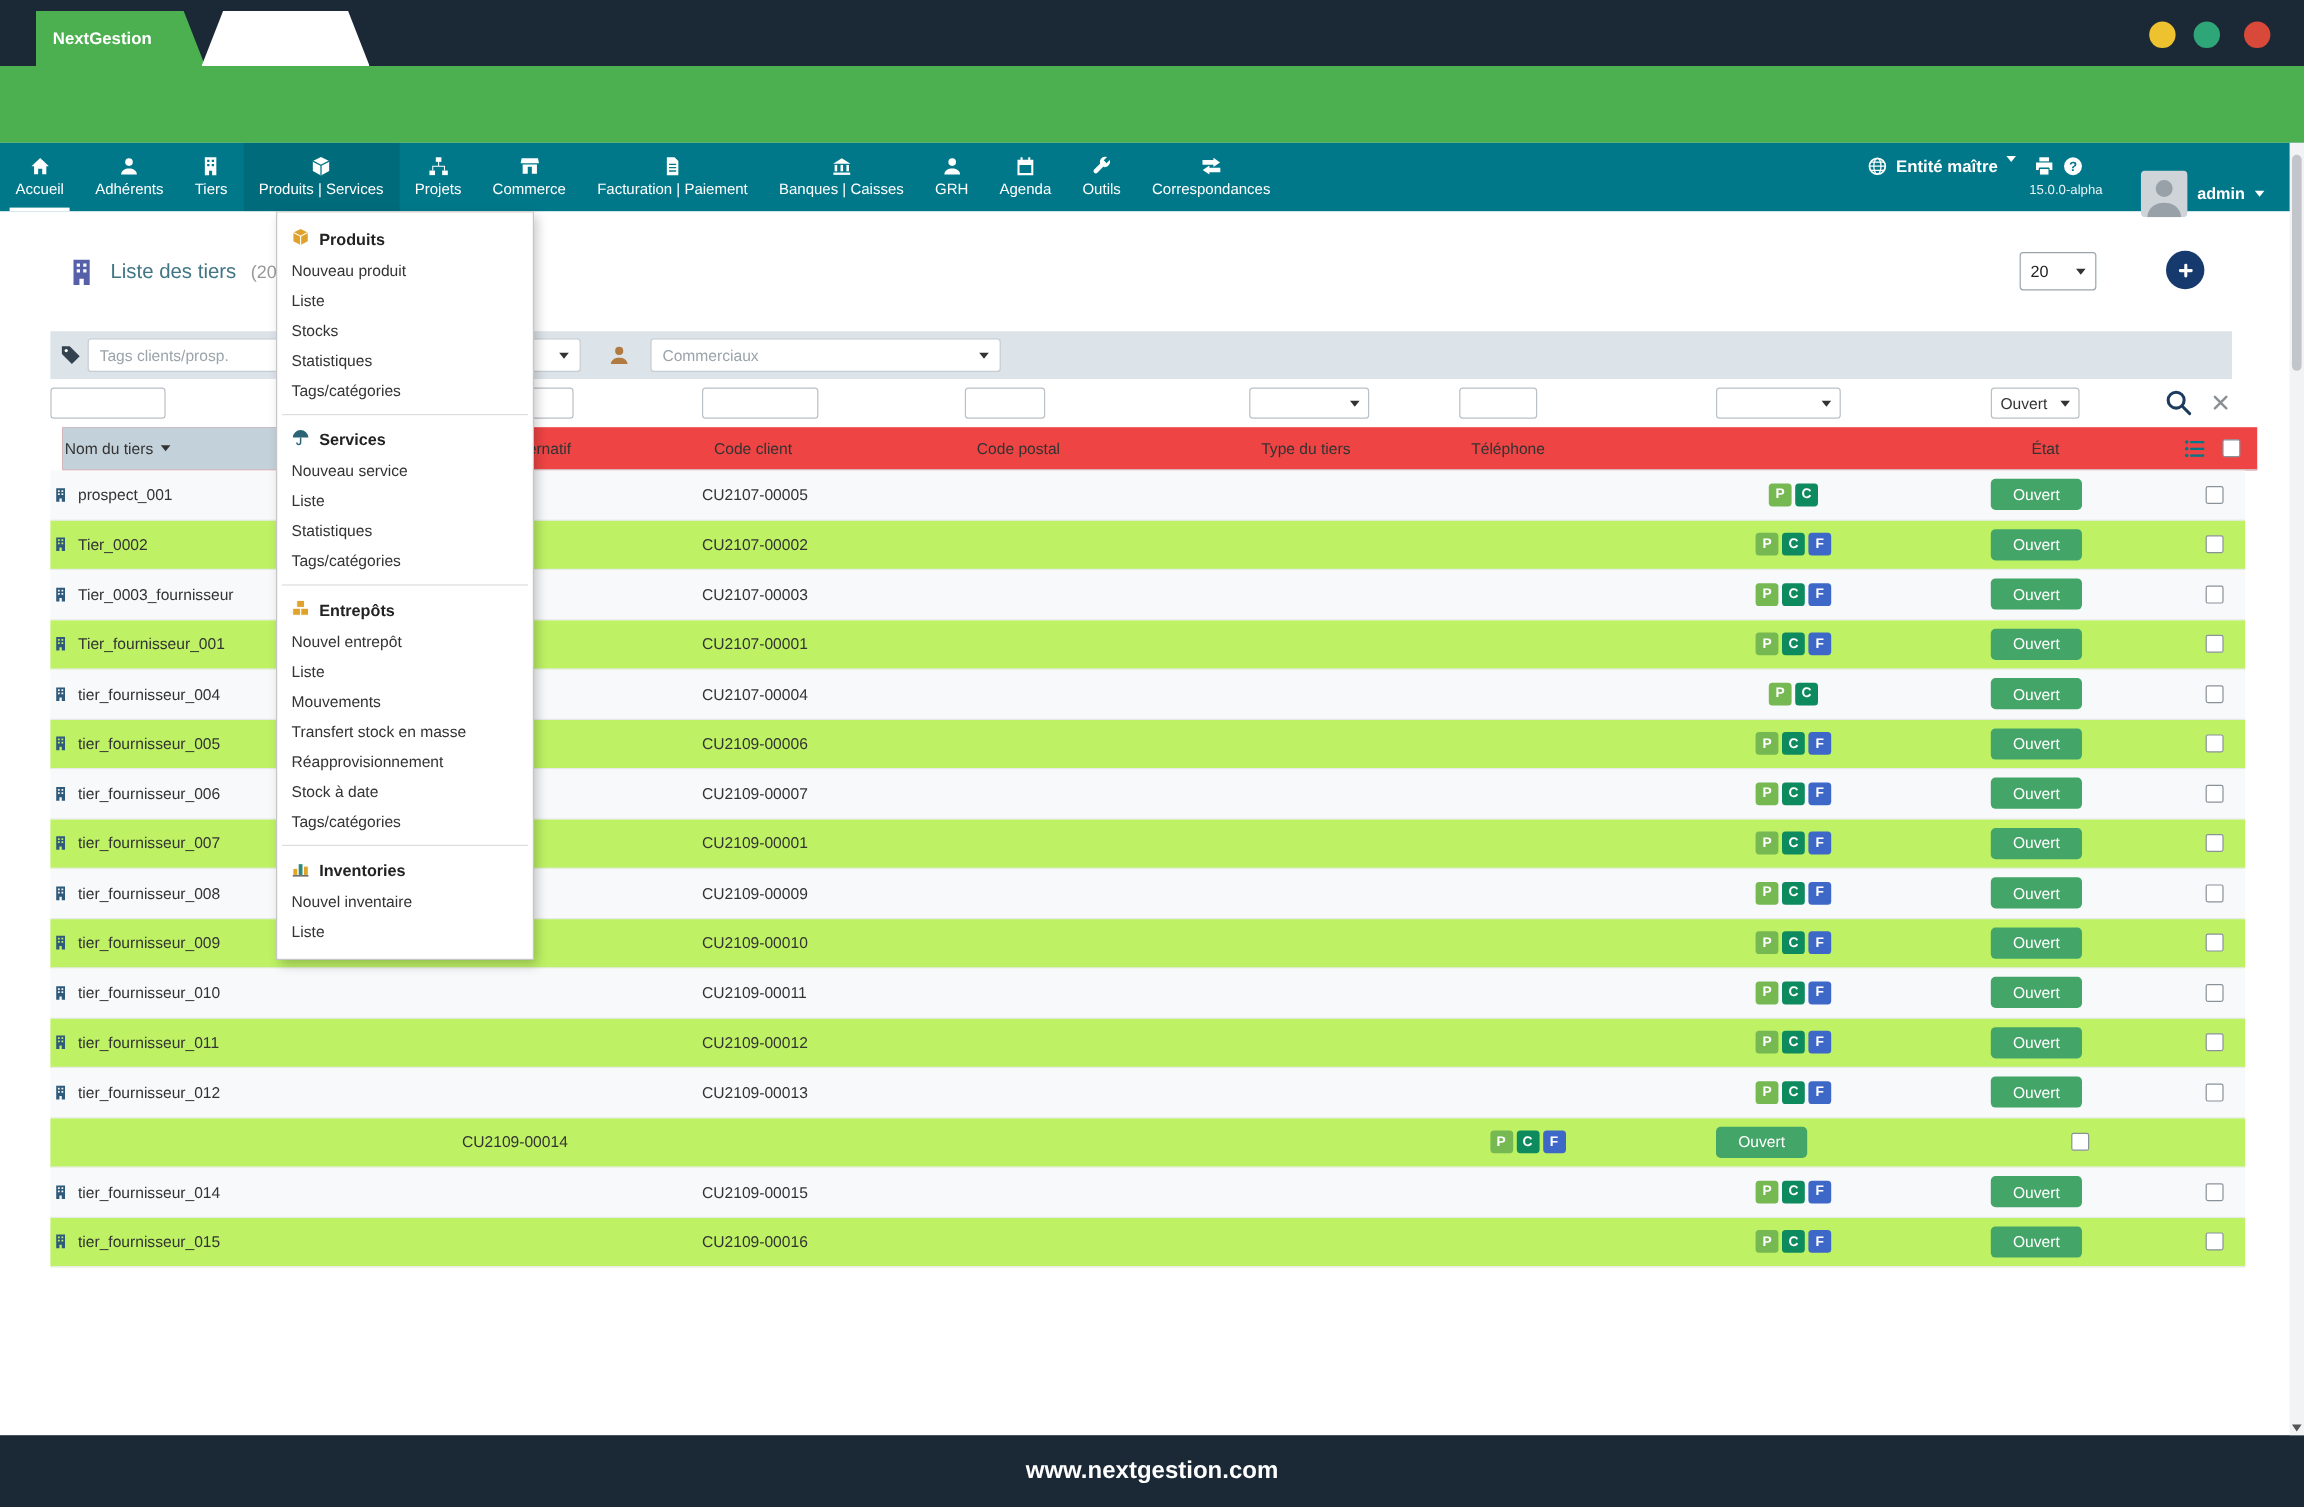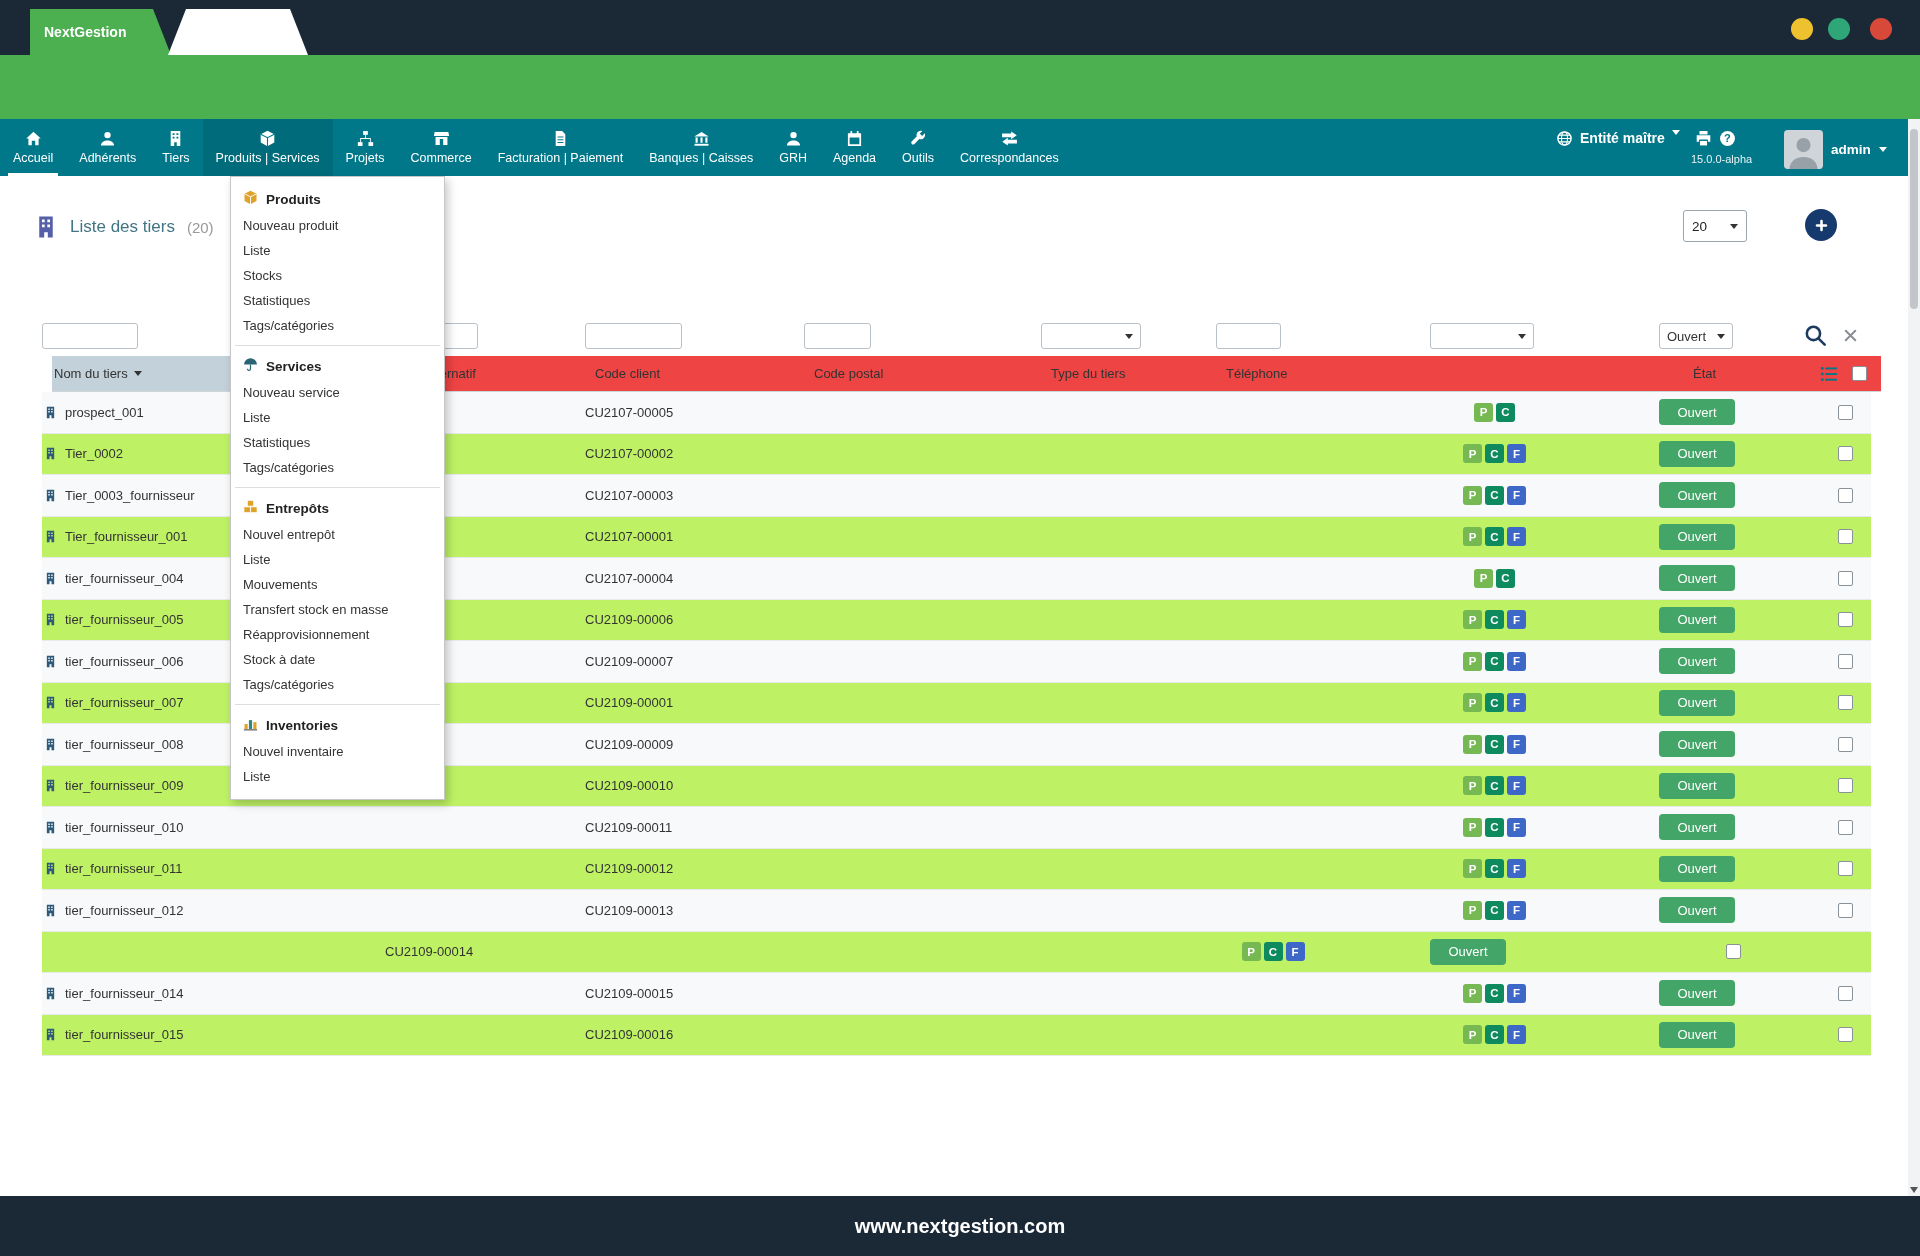--- a/index.html
+++ b/index.html
@@ -28,40 +28,40 @@
   .nav-items { display:flex; height:100%; }
   .nav-item { position:relative; display:flex; flex-direction:column; align-items:center; justify-content:center;
     gap:4px; padding:0 13px; color:#fff; font-size:12.5px; cursor:pointer; white-space:nowrap; }
   .nav-item svg { width:17px; height:17px; display:block; }
   .nav-item.active::after { content:""; position:absolute; bottom:0; left:8px; right:8px; height:3px; background:#fff; }
   .nav-item.open { background:rgba(0,0,0,.10); }
   .entity-cluster { position:absolute; left:1556px; top:11px; display:flex; align-items:flex-start; gap:7px; color:#fff; }
   .entity-cluster svg { width:17px; height:17px; }
   .entity-label { font-size:14px; font-weight:bold; }
   .version { position:absolute; left:1691px; top:34px; color:#e8f3f5; font-size:11px; }
-  .user-cluster { position:absolute; left:1784px; top:11px; display:flex; align-items:center; gap:8px; color:#fff; }
+  .user-cluster { position:absolute; left:1784px; top:23px; display:flex; align-items:center; gap:8px; color:#fff; }
   .avatar { width:39px; height:39px; }
   .avatar svg { width:39px; height:39px; }
   .user-name { font-size:13.5px; font-weight:bold; }
 
   .caret { width:0; height:0; border-left:4px solid transparent; border-right:4px solid transparent;
     border-top:5px solid #555; display:inline-block; }
   .caret.white { border-top-color:#fff; }
   .caret.dark { border-top-color:#333; }
 
   
   .dropdown { position:absolute; left:230px; top:176px; width:215px; background:#fff;
     border:1px solid #c6c6c6; box-shadow:3px 4px 9px rgba(0,0,0,.22); z-index:60; padding:4px 0 10px; }
   .menu-head { display:flex; align-items:center; gap:8px; padding:9px 12px 5px; font-weight:bold; font-size:13.5px; color:#222; }
   .menu-head svg { width:15px; height:15px; }
   .menu-item { padding:5px 12px; font-size:13px; color:#333; cursor:pointer; }
   .menu-divider { height:1px; background:#ddd; margin:7px 4px 2px; }
 
   
-  .page-title-row { position:absolute; left:34px; top:210px; height:34px; display:flex; align-items:center; gap:12px; }
+  .page-title-row { position:absolute; left:56px; top:210px; height:34px; display:flex; align-items:center; gap:12px; }
   .title-icon svg { width:24px; height:24px; display:block; }
   .page-title { font-size:17px; color:#417585; }
   .page-count { font-size:15px; color:#999; }
   .pagesize { position:absolute; left:1683px; top:210px; width:64px; height:32px; border:1px solid #9aa5ad;
     border-radius:3px; background:#fff; display:flex; align-items:center; justify-content:space-between;
     padding:0 8px; font-size:13.5px; color:#222; cursor:pointer; }
   .add-btn { position:absolute; left:1805px; top:209px; width:32px; height:32px; border-radius:50%;
     background:#173a6e; display:flex; align-items:center; justify-content:center; cursor:pointer; }
   .add-btn svg { width:17px; height:17px; }
 
@@ -358,20 +358,42 @@
     <span>20</span>
     <span class="caret dark"></span>
   </div>
   <div class="add-btn">
     <svg viewBox="0 0 16 16" fill="#fff">
         <rect x="6.8" y="2.6" width="2.4" height="10.8" rx="1.1"></rect>
         <rect x="2.6" y="6.8" width="10.8" height="2.4" rx="1.1"></rect>
       </svg>
   </div>
 
+  <div class="filterbar1">
+    <span class="ficon" style="left:8px">
+        <svg viewBox="0 0 16 16" fill="#33424e">
+          <path d="M1.4 1.4h5.8l7.4 7.4-5.8 5.8L1.4 7.2z"></path>
+          <circle cx="4.6" cy="4.6" r="1.2" fill="#fff"></circle>
+        </svg>
+      </span>
+    <div class="tags-select">
+      <input type="text" placeholder="Tags clients/prosp." style="">
+      <span class="caret dark"></span>
+    </div>
+    <span class="ficon" style="left:465px">
+        <svg viewBox="0 0 16 16" fill="#b07a40">
+          <circle cx="8" cy="4.8" r="3"></circle>
+          <path d="M1.8 14.6c.2-3.4 3.1-4.8 6.2-4.8s6 1.4 6.2 4.8z"></path>
+        </svg>
+      </span>
+    <div class="commercials-select">
+      <span>Commerciaux</span>
+      <span class="caret dark"></span>
+    </div>
+  </div>
 
   <div class="filterbar2">
     <input class="finput" style="left: 0px; width: 96px;">
     <input class="finput" style="left: 268px; width: 168px;">
     <input class="finput" style="left: 543px; width: 97px;">
     <input class="finput" style="left: 762px; width: 67px;">
     <div class="fselect" style="left:999px;width:100px">
       <span></span>
         <span class="caret dark"></span>
     </div>

